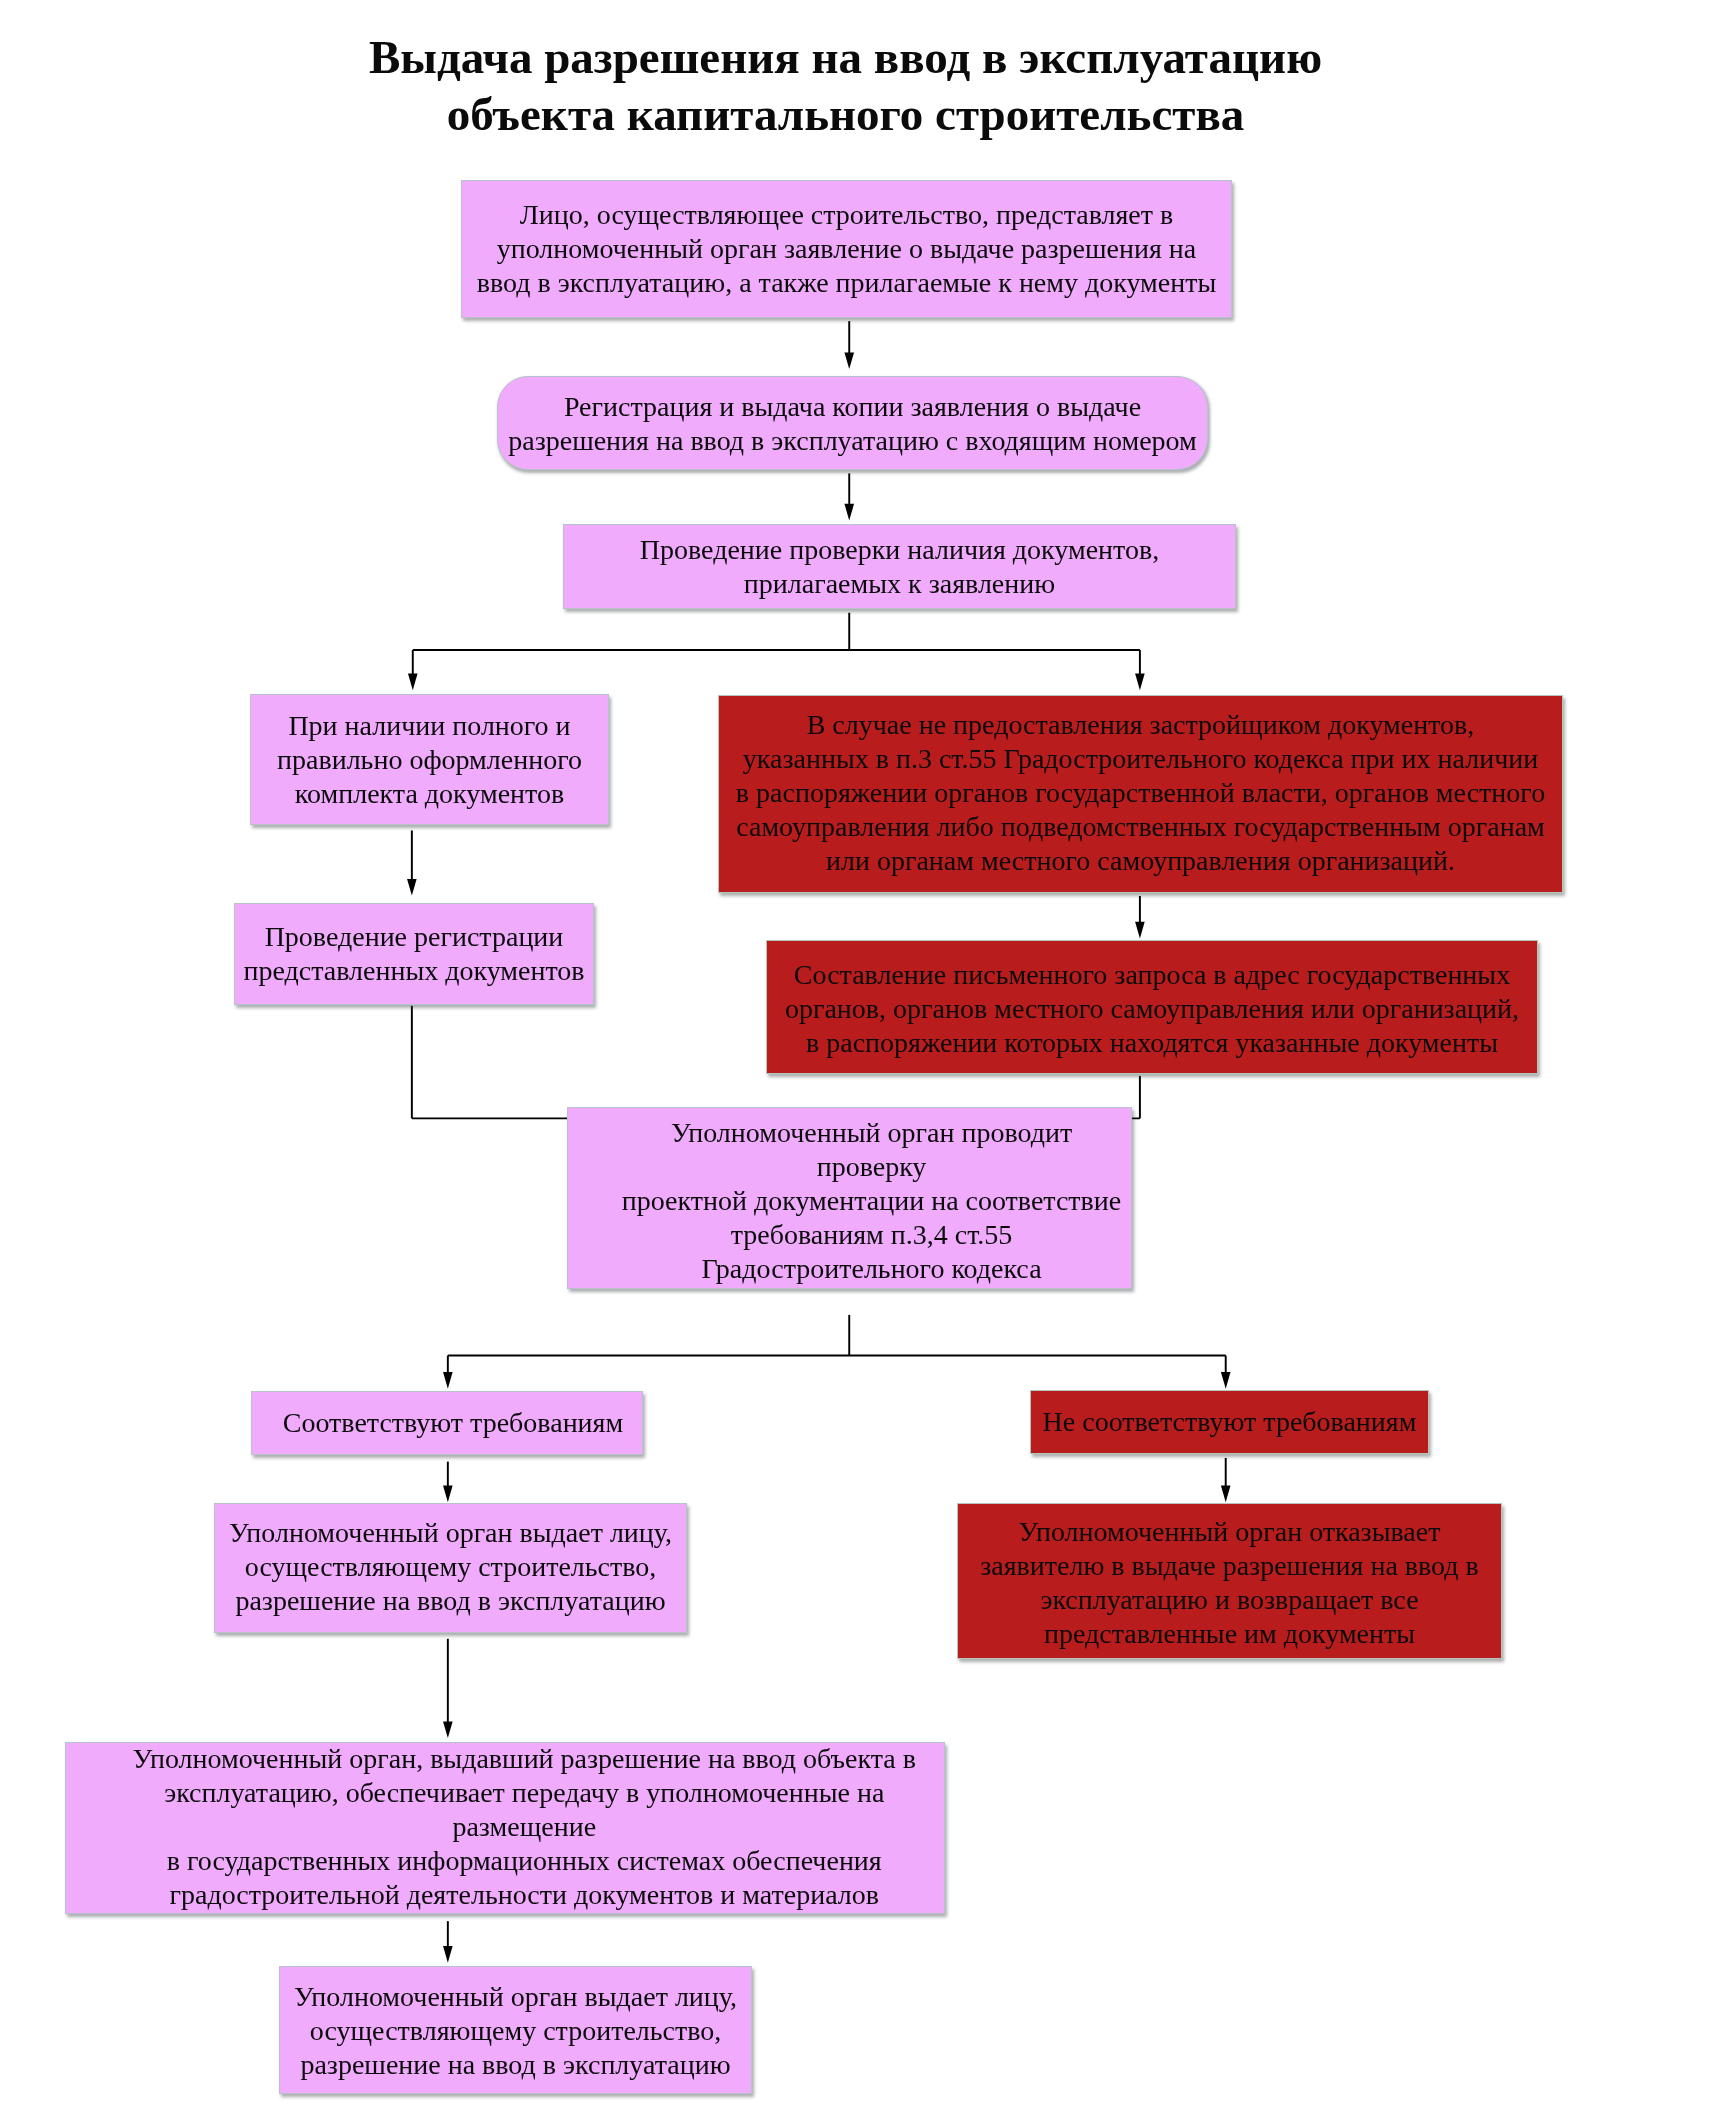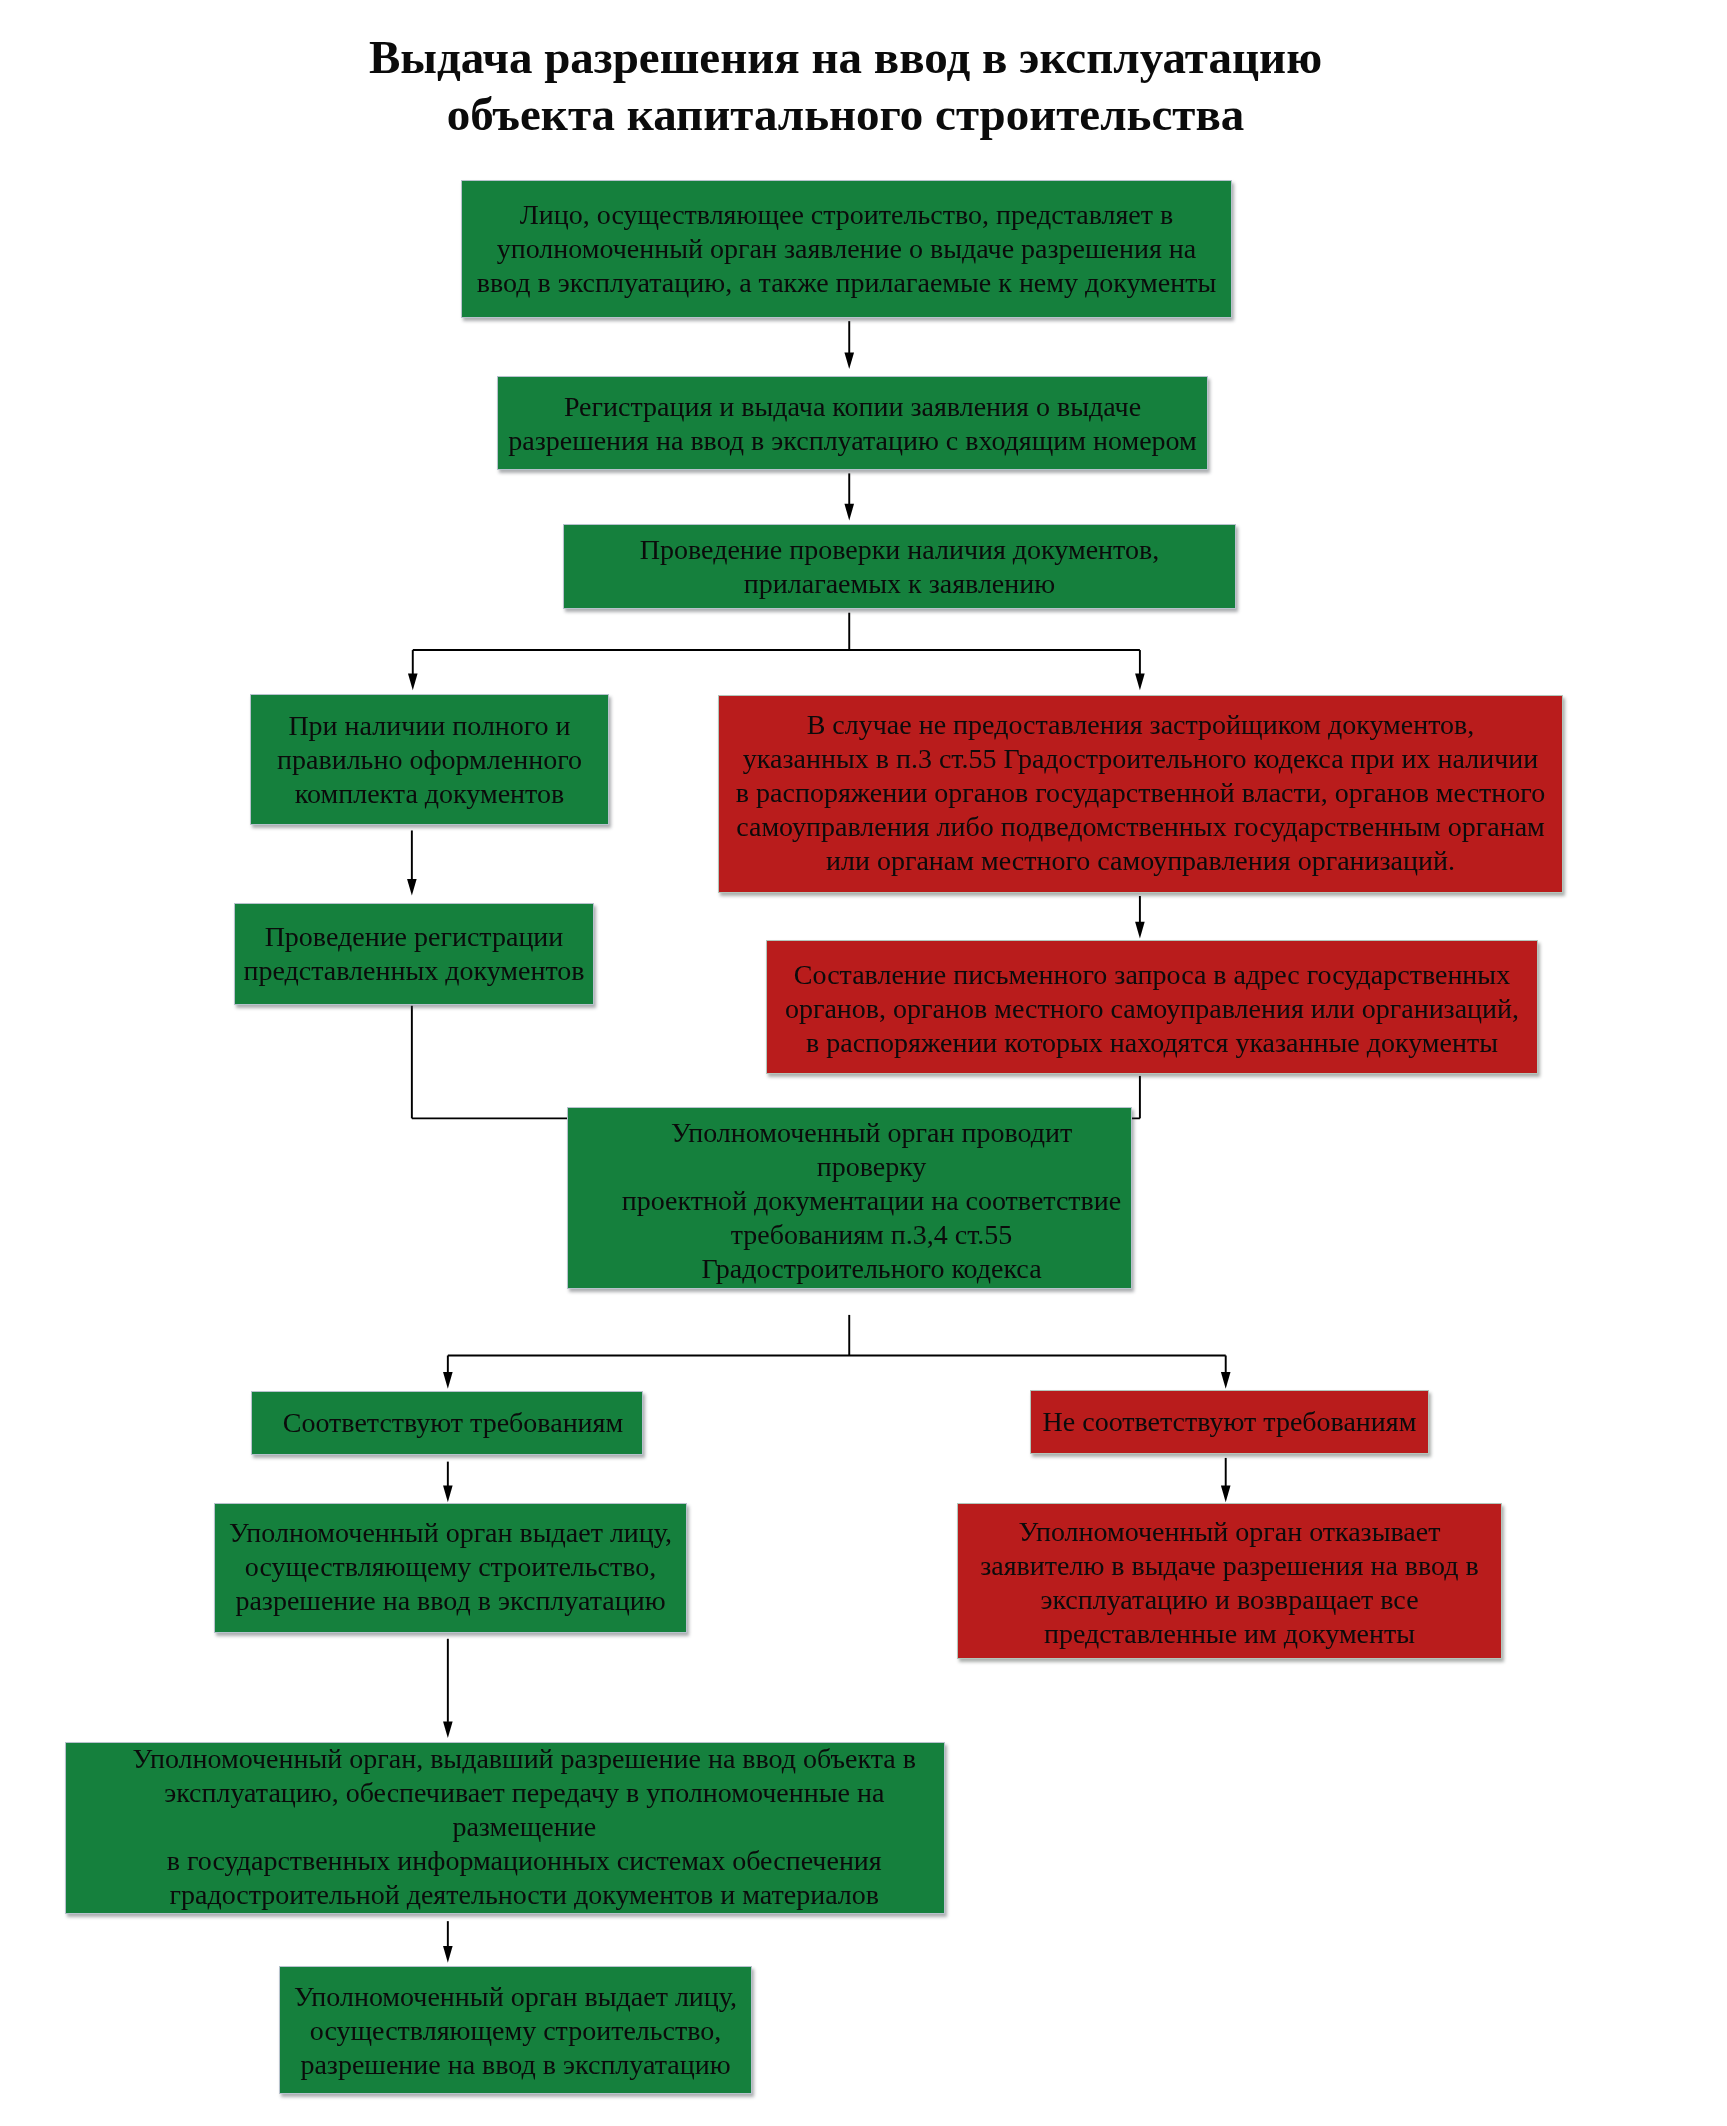--- a/index.html
+++ b/index.html
@@ -5,21 +5,21 @@
   html,body{margin:0;padding:0;background:#ffffff;}
   body{width:1728px;height:2126px;position:relative;overflow:hidden;
        font-family:"Liberation Serif", serif;color:#000000;
        -webkit-font-smoothing:antialiased;}
   #canvas{position:absolute;left:0;top:0;width:1728px;height:2126px;}
   .title{position:absolute;text-align:center;font-weight:bold;color:#0b0b0b;}
   .node{position:absolute;box-sizing:border-box;display:flex;
         align-items:center;justify-content:center;text-align:center;
         font-size:28px;line-height:34px;color:#0b0b0b;}
   .node > span{display:block;width:100%;padding:0.9px 5.5px 0;box-sizing:border-box;}
-  .blue{background:#15803d;border:0.9px solid #b7c2cd;
+  .blue{background:#f0abfc;border:0.9px solid #b7c2cd;
         box-shadow:1.8px 2.8px 3.2px rgba(55,60,66,0.42);}
   .green{background:#b91c1c;border:0.9px solid #b3c6bb;
          box-shadow:1.8px 2.8px 3.2px rgba(55,63,58,0.42);}
   svg.links{position:absolute;left:0;top:0;width:1728px;height:2126px;overflow:visible;}
 </style>
 </head>
 <body>
 
 <div id="canvas">
 
@@ -65,21 +65,21 @@
         <path d="M 1322.8 1610 L 1333.2 1610 L 1328 1628 Z"></path>
         <path d="M 479.8 1865.5 L 490.2 1865.5 L 485 1883.5 Z"></path>
         <path d="M 479.8 2109 L 490.2 2109 L 485 2127 Z"></path>
       </g>
   </svg>
 
   <div id="nodes">
       <div class="node blue" style="left: 461px; top: 180px; width: 771px; height: 138px;">
         <span>Лицо, осуществляющее строительство, представляет в<br>уполномоченный орган заявление о выдаче разрешения на<br>ввод в эксплуатацию, а также прилагаемые к нему документы</span>
       </div>
-      <div class="node blue" style="left: 497px; top: 376px; width: 711px; height: 94px;">
+      <div class="node blue" style="left: 497px; top: 376px; width: 711px; height: 94px; border-radius: 31px;">
         <span style="transform: translateY(0.9px);">Регистрация и выдача копии заявления о выдаче<br>разрешения на ввод в эксплуатацию с входящим номером</span>
       </div>
       <div class="node blue" style="left: 563px; top: 524px; width: 673px; height: 85px;">
         <span>Проведение проверки наличия документов,<br>прилагаемых к заявлению</span>
       </div>
       <div class="node blue" style="left: 250px; top: 694px; width: 359px; height: 131px;">
         <span>При наличии полного и<br>правильно оформленного<br>комплекта документов</span>
       </div>
       <div class="node green" style="left: 718px; top: 695px; width: 845px; height: 198px;">
         <span style="transform: translateY(-0.9px);">В случае не предоставления застройщиком документов,<br>указанных в п.3 ст.55 Градостроительного кодекса при их наличии<br>в распоряжении органов государственной власти, органов местного<br>самоуправления либо подведомственных государственным органам<br>или органам местного самоуправления организаций.</span>

